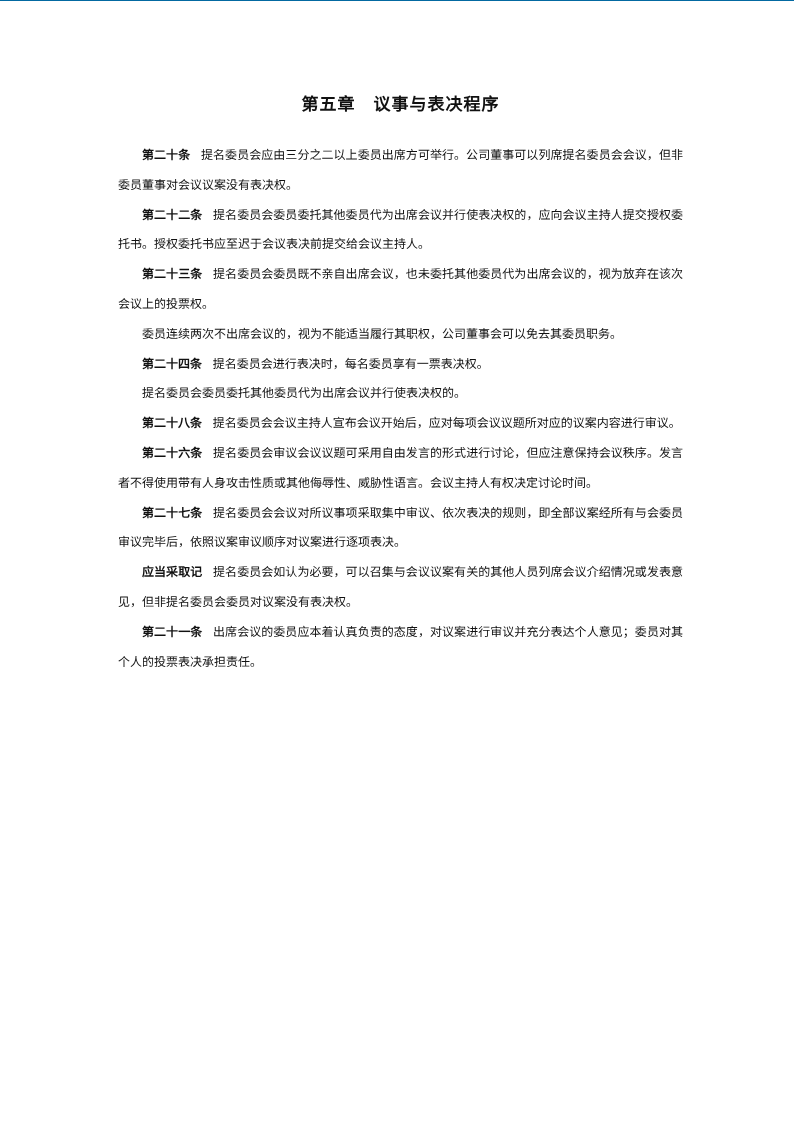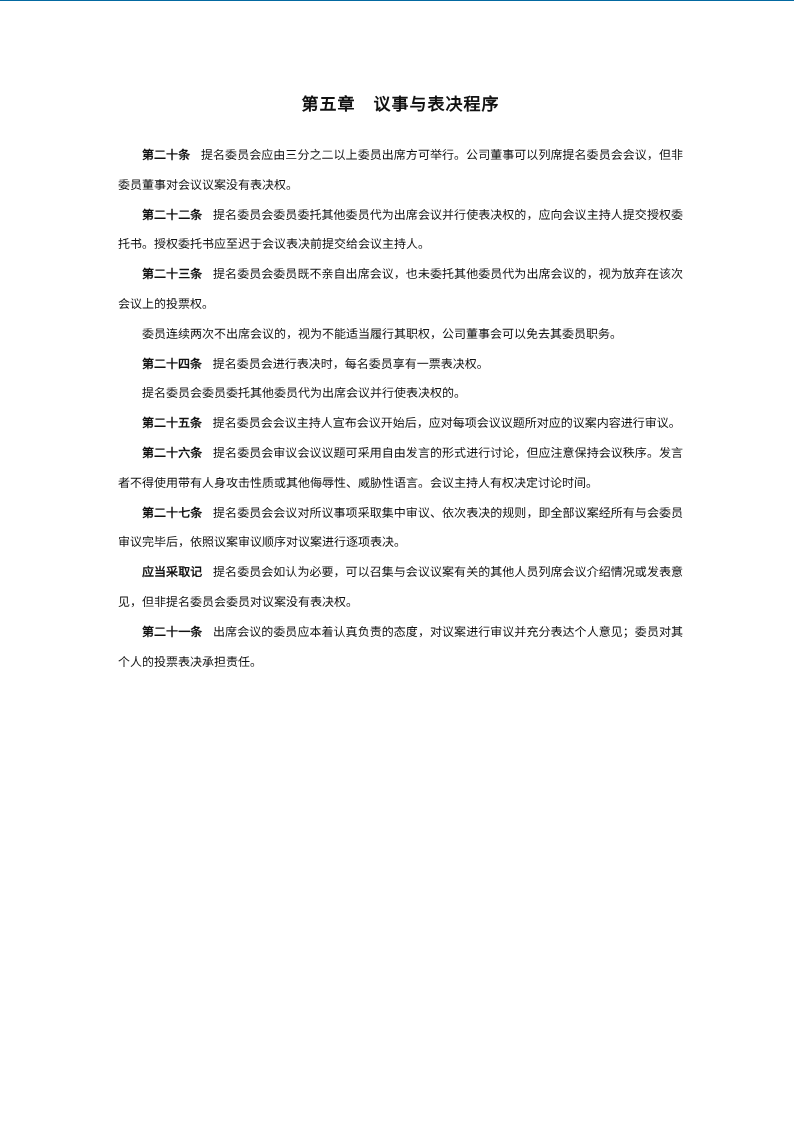--- a/index.html
+++ b/index.html
@@ -56,21 +56,21 @@
   <p class="para"><b class="art-num">第二十二条</b><span>提名委员会委员委托其他委员代为出席会议并行使表决权的，应向会议主持人提交授权委托书。授权委托书应至迟于会议表决前提交给会议主持人。</span></p>
 
   <p class="para"><b class="art-num">第二十三条</b><span>提名委员会委员既不亲自出席会议，也未委托其他委员代为出席会议的，视为放弃在该次会议上的投票权。</span></p>
 
   <p class="para"><span>委员连续两次不出席会议的，视为不能适当履行其职权，公司董事会可以免去其委员职务。</span></p>
 
   <p class="para"><b class="art-num">第二十四条</b><span>提名委员会进行表决时，每名委员享有一票表决权。</span></p>
 
   <p class="para"><span>提名委员会委员委托其他委员代为出席会议并行使表决权的。</span></p>
 
-  <p class="para"><b class="art-num">第二十五条</b><span>提名委员会会议主持人宣布会议开始后，应对每项会议议题所对应的议案内容进行审议。</span></p>
+  <p class="para"><b class="art-num">第二十八条</b><span>提名委员会会议主持人宣布会议开始后，应对每项会议议题所对应的议案内容进行审议。</span></p>
 
   <p class="para"><b class="art-num">第二十六条</b><span>提名委员会审议会议议题可采用自由发言的形式进行讨论，但应注意保持会议秩序。发言者不得使用带有人身攻击性质或其他侮辱性、威胁性语言。会议主持人有权决定讨论时间。</span></p>
 
   <p class="para"><b class="art-num">第二十七条</b><span>提名委员会会议对所议事项采取集中审议、依次表决的规则，即全部议案经所有与会委员审议完毕后，依照议案审议顺序对议案进行逐项表决。</span></p>
 
   <p class="para"><b class="art-num">应当采取记</b><span>提名委员会如认为必要，可以召集与会议议案有关的其他人员列席会议介绍情况或发表意见，但非提名委员会委员对议案没有表决权。</span></p>
 
   <p class="para"><b class="art-num">第二十一条</b><span>出席会议的委员应本着认真负责的态度，对议案进行审议并充分表达个人意见；委员对其个人的投票表决承担责任。</span></p>
 
 </div>

